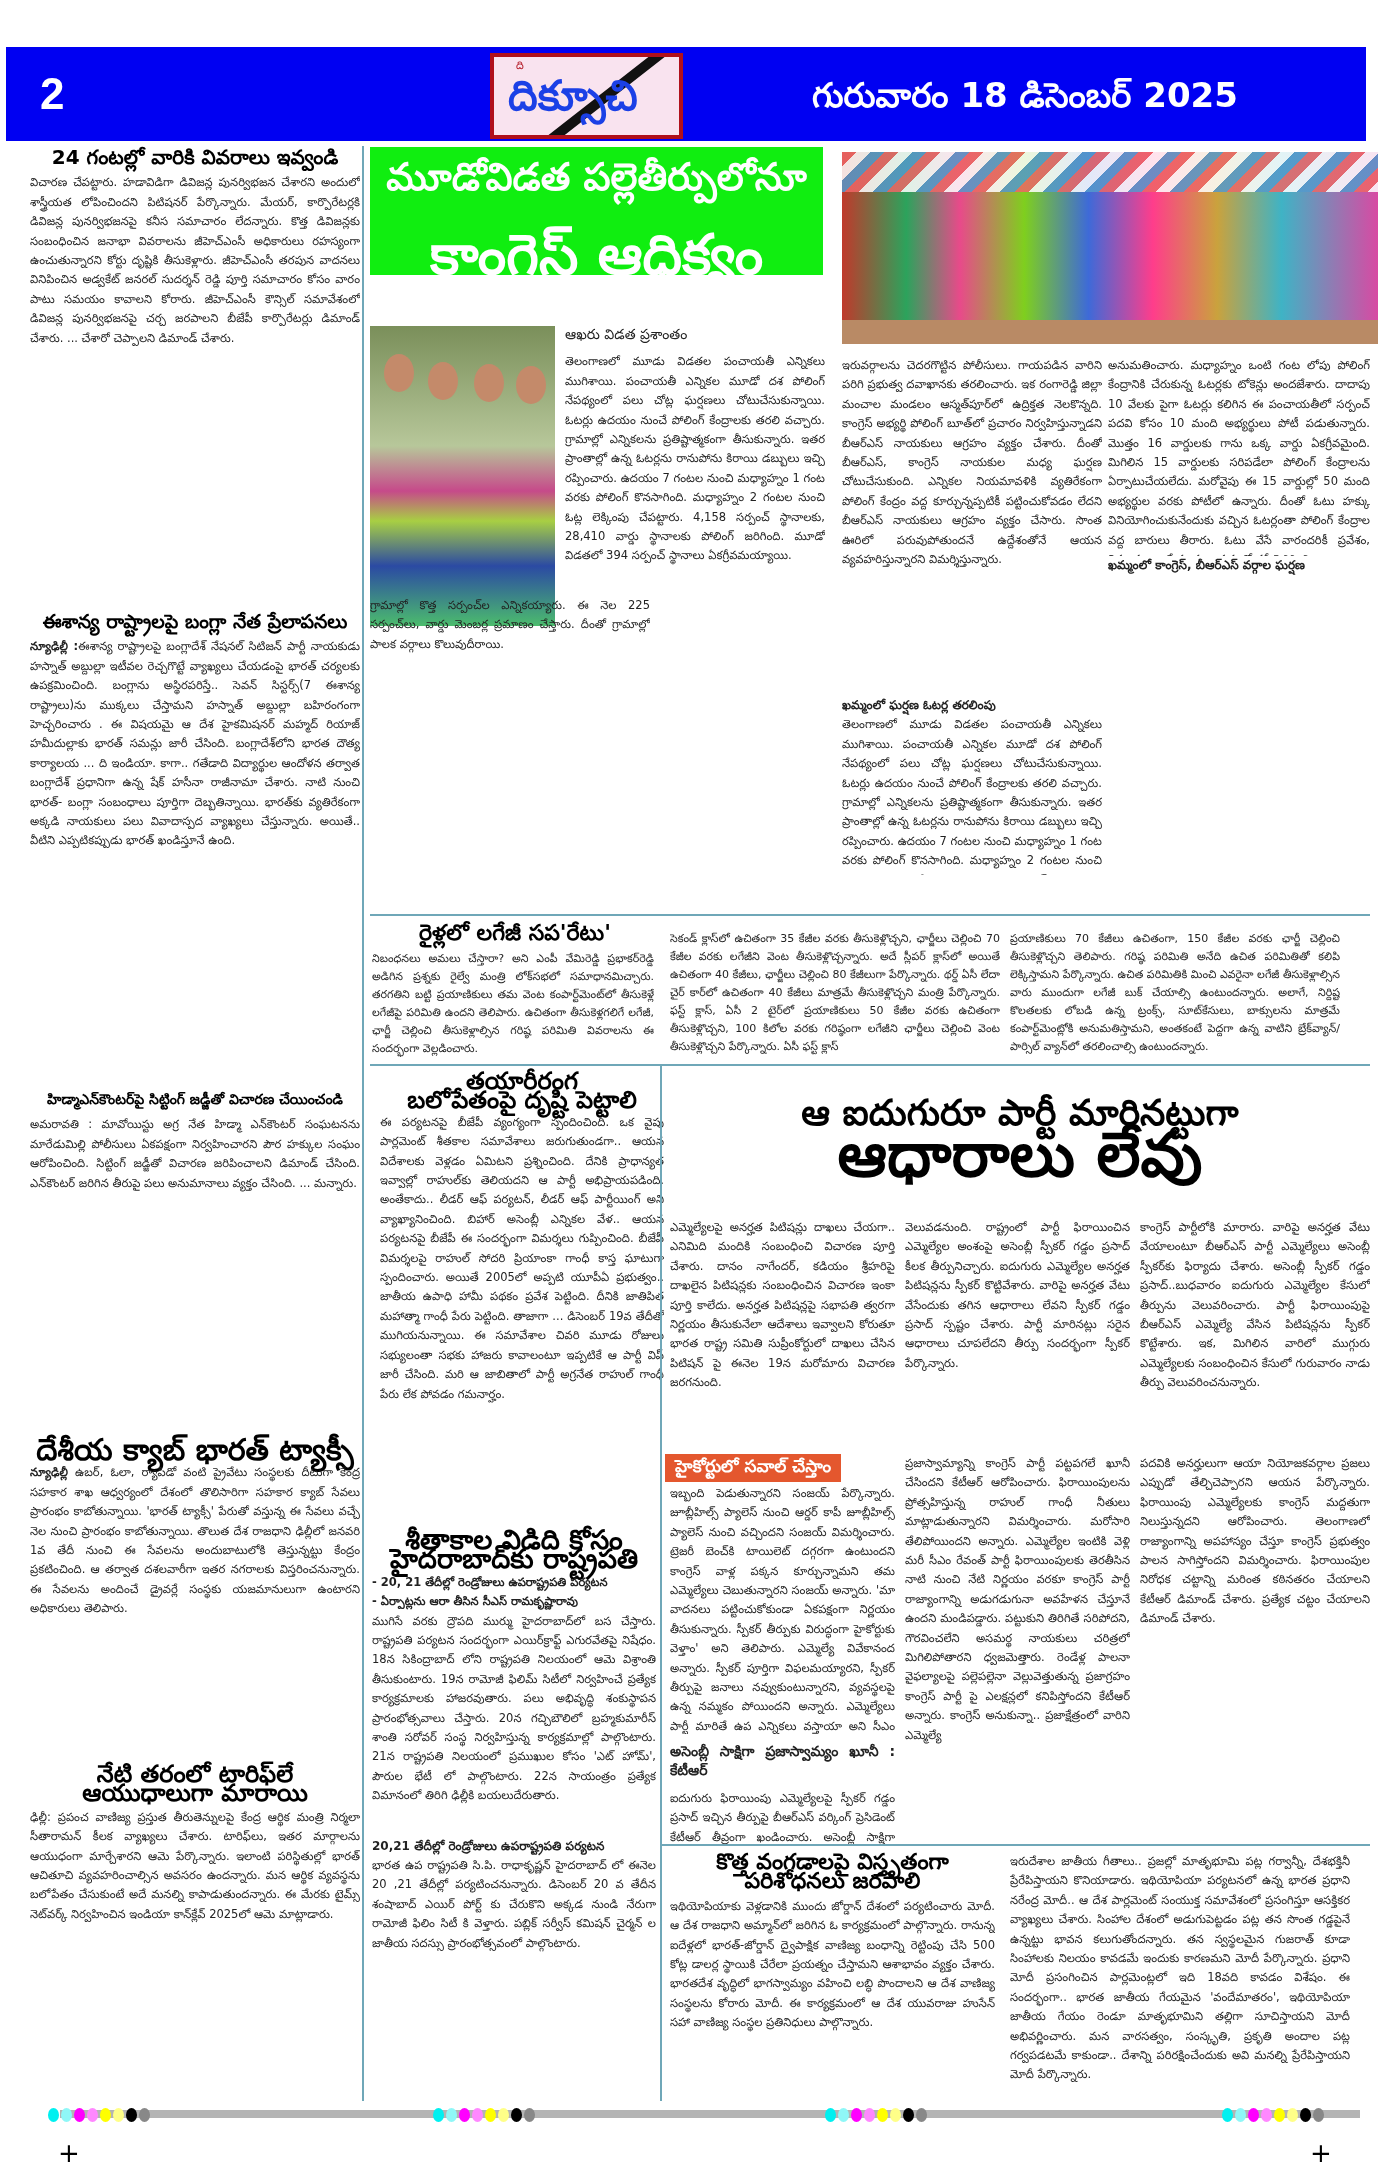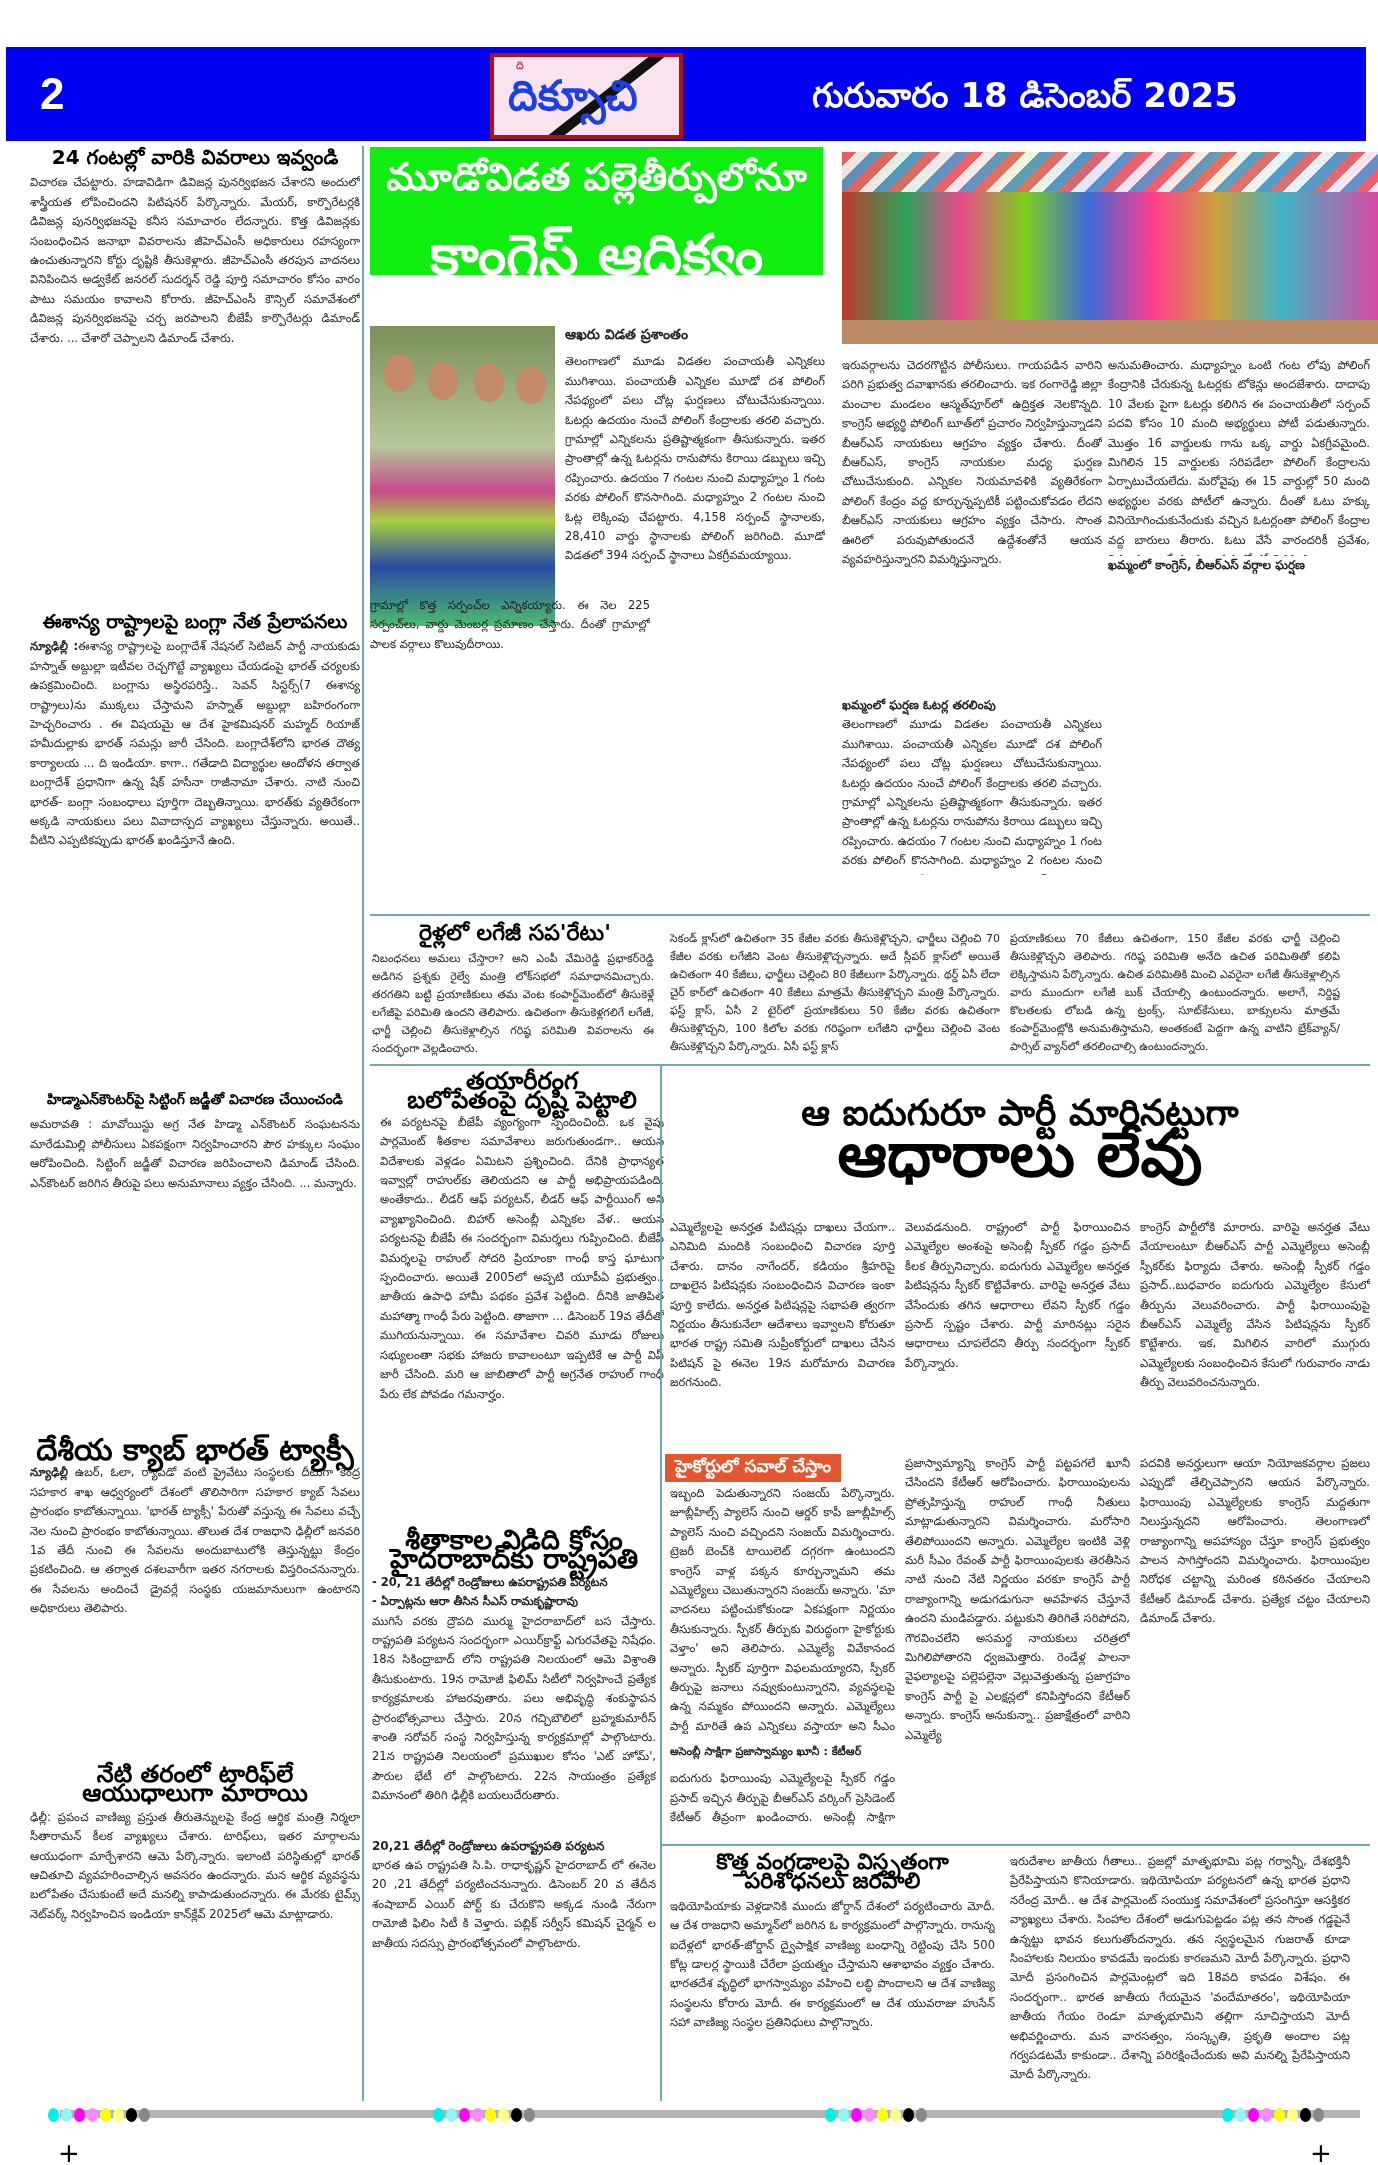--- a/index.html
+++ b/index.html
@@ -80,21 +80,21 @@
 <div class="photo girls" style="left:370px; top:326px; width:185px; height:300px;">
   <div class="face" style="left:14px;"></div>
   <div class="face" style="left:58px; top:36px;"></div>
   <div class="face" style="left:104px; top:38px;"></div>
   <div class="face" style="left:146px; top:40px;"></div>
 </div>
 <div class="col" style="left:370px; top:596px; width:280px;">
   <p style="height:250px; overflow:hidden;">గ్రామాల్లో కొత్త సర్పంచ్‌ల ఎన్నికయ్యారు. ఈ నెల 225 సర్పంచ్‌లు, వార్డు మెంబర్ల ప్రమాణం చేస్తారు. దీంతో గ్రామాల్లో పాలక వర్గాలు కొలువుదీరాయి.</p>
 </div>
 <div class="col" style="left:565px; top:325px; width:260px;">
-  <h3 style="font-size:14px; font-weight:bold; margin-bottom:8px;">ఆఖరు విడత ప్రశాంతం</h3>
+  <h3 style="font-size:14px; font-weight:normal; margin-bottom:8px;">ఆఖరు విడత ప్రశాంతం</h3>
   <p style="height:555px; overflow:hidden;">తెలంగాణలో మూడు విడతల పంచాయతీ ఎన్నికలు ముగిశాయి. పంచాయతీ ఎన్నికల మూడో దశ పోలింగ్ నేపథ్యంలో పలు చోట్ల ఘర్షణలు చోటుచేసుకున్నాయి. ఓటర్లు ఉదయం నుంచే పోలింగ్ కేంద్రాలకు తరలి వచ్చారు. గ్రామాల్లో ఎన్నికలను ప్రతిష్టాత్మకంగా తీసుకున్నారు. ఇతర ప్రాంతాల్లో ఉన్న ఓటర్లను రానుపోను కిరాయి డబ్బులు ఇచ్చి రప్పించారు. ఉదయం 7 గంటల నుంచి మధ్యాహ్నం 1 గంట వరకు పోలింగ్ కొనసాగింది. మధ్యాహ్నం 2 గంటల నుంచి ఓట్ల లెక్కింపు చేపట్టారు. 4,158 సర్పంచ్ స్థానాలకు, 28,410 వార్డు స్థానాలకు పోలింగ్ జరిగింది. మూడో విడతలో 394 సర్పంచ్ స్థానాలు ఏకగ్రీవమయ్యాయి.</p>
 </div>
 <div class="col" style="left:842px; top:356px; width:260px;">
   <p style="height:340px; overflow:hidden;">ఇరువర్గాలను చెదరగొట్టిన పోలీసులు. గాయపడిన వారిని పరిగి ప్రభుత్వ దవాఖానకు తరలించారు. ఇక రంగారెడ్డి జిల్లా మంచాల మండలం ఆస్మత్‌పూర్‌లో ఉద్రిక్తత నెలకొన్నది. కాంగ్రెస్ అభ్యర్థి పోలింగ్ బూత్‌లో ప్రచారం నిర్వహిస్తున్నాడని బీఆర్ఎస్ నాయకులు ఆగ్రహం వ్యక్తం చేశారు. దీంతో బీఆర్ఎస్, కాంగ్రెస్ నాయకుల మధ్య ఘర్షణ చోటుచేసుకుంది. ఎన్నికల నియమావళికి వ్యతిరేకంగా పోలింగ్ కేంద్రం వద్ద కూర్చున్నప్పటికీ పట్టించుకోవడం లేదని బీఆర్ఎస్ నాయకులు ఆగ్రహం వ్యక్తం చేసారు. సొంత ఊరిలో పరువుపోతుందనే ఉద్దేశంతోనే ఆయన వ్యవహరిస్తున్నారని విమర్శిస్తున్నారు.</p>
   <h3 style="font-size:12px; font-weight:bold;">ఖమ్మంలో ఘర్షణ ఓటర్ల తరలింపు</h3>
   <p style="height:160px; overflow:hidden;">తెలంగాణలో మూడు విడతల పంచాయతీ ఎన్నికలు ముగిశాయి. పంచాయతీ ఎన్నికల మూడో దశ పోలింగ్ నేపథ్యంలో పలు చోట్ల ఘర్షణలు చోటుచేసుకున్నాయి. ఓటర్లు ఉదయం నుంచే పోలింగ్ కేంద్రాలకు తరలి వచ్చారు. గ్రామాల్లో ఎన్నికలను ప్రతిష్టాత్మకంగా తీసుకున్నారు. ఇతర ప్రాంతాల్లో ఉన్న ఓటర్లను రానుపోను కిరాయి డబ్బులు ఇచ్చి రప్పించారు. ఉదయం 7 గంటల నుంచి మధ్యాహ్నం 1 గంట వరకు పోలింగ్ కొనసాగింది. మధ్యాహ్నం 2 గంటల నుంచి ఓట్ల లెక్కింపు చేపట్టారు. 4,158 సర్పంచ్ స్థానాలకు, 28,410 వార్డు స్థానాలకు పోలింగ్ జరిగింది. మూడో విడతలో 394 సర్పంచ్ స్థానాలు ఏకగ్రీవమయ్యాయి.</p>
 </div>
 <div class="col" style="left:1108px; top:356px; width:262px;">
   <p style="height:200px; overflow:hidden;">అనుమతించారు. మధ్యాహ్నం ఒంటి గంట లోపు పోలింగ్ కేంద్రానికి చేరుకున్న ఓటర్లకు టోకెన్లు అందజేశారు. దాదాపు 10 వేలకు పైగా ఓటర్లు కలిగిన ఈ పంచాయతీలో సర్పంచ్ పదవి కోసం 10 మంది అభ్యర్థులు పోటీ పడుతున్నారు. మొత్తం 16 వార్డులకు గాను ఒక్క వార్డు ఏకగ్రీవమైంది. మిగిలిన 15 వార్డులకు సరిపడేలా పోలింగ్ కేంద్రాలను ఏర్పాటుచేయలేదు. మరోవైపు ఈ 15 వార్డుల్లో 50 మంది అభ్యర్థుల వరకు పోటీలో ఉన్నారు. దీంతో ఓటు హక్కు వినియోగించుకునేందుకు వచ్చిన ఓటర్లంతా పోలింగ్ కేంద్రాల వద్ద బారులు తీరారు. ఓటు వేసే వారందరికీ ప్రవేశం, నిష్క్రమణ ఒకే మార్గం కావడంతో రద్దీ పెరిగింది.</p>
   <h3 style="font-size:12px; font-weight:bold;">ఖమ్మంలో కాంగ్రెస్, బీఆర్ఎస్ వర్గాల ఘర్షణ</h3>
@@ -138,21 +138,21 @@
 <div class="col" style="left:905px; top:1218px; width:225px;">
     <p style="height:230px; overflow:hidden;">వెలువడనుంది. రాష్ట్రంలో పార్టీ ఫిరాయించిన ఎమ్మెల్యేల అంశంపై అసెంబ్లీ స్పీకర్ గడ్డం ప్రసాద్ కీలక తీర్పునిచ్చారు. ఐదుగురు ఎమ్మెల్యేల అనర్హత పిటిషన్లను స్పీకర్ కొట్టివేశారు. వారిపై అనర్హత వేటు వేసేందుకు తగిన ఆధారాలు లేవని స్పీకర్ గడ్డం ప్రసాద్ స్పష్టం చేశారు. పార్టీ మారినట్లు సరైన ఆధారాలు చూపలేదని తీర్పు సందర్భంగా స్పీకర్ పేర్కొన్నారు.</p>
   </div>
 <div class="col" style="left:1140px; top:1218px; width:230px;">
     <p style="height:230px; overflow:hidden;">కాంగ్రెస్ పార్టీలోకి మారారు. వారిపై అనర్హత వేటు వేయాలంటూ బీఆర్ఎస్ పార్టీ ఎమ్మెల్యేలు అసెంబ్లీ స్పీకర్‌కు ఫిర్యాదు చేశారు. అసెంబ్లీ స్పీకర్ గడ్డం ప్రసాద్..బుధవారం ఐదుగురు ఎమ్మెల్యేల కేసులో తీర్పును వెలువరించారు. పార్టీ ఫిరాయింపుపై బీఆర్ఎస్ ఎమ్మెల్యే వేసిన పిటిషన్లను స్పీకర్ కొట్టేశారు. ఇక, మిగిలిన వారిలో ముగ్గురు ఎమ్మెల్యేలకు సంబంధించిన కేసులో గురువారం నాడు తీర్పు వెలువరించనున్నారు.</p>
   </div>
 
 <div style="position:absolute; left:665px; top:1454px;"><span class="tag-orange">హైకోర్టులో సవాల్ చేస్తాం</span></div>
 <div class="col" style="left:670px; top:1484px; width:225px;">
   <p style="height:250px; overflow:hidden;">ఇబ్బంది పెడుతున్నారని సంజయ్ పేర్కొన్నారు. జూబ్లీహిల్స్ ప్యాలెస్ నుంచి ఆర్డర్ కాపీ జూబ్లీహిల్స్ ప్యాలెస్ నుంచి వచ్చిందని సంజయ్ విమర్శించారు. ట్రెజరీ బెంచ్‌కి టాయిలెట్ దగ్గరగా ఉంటుందని కాంగ్రెస్ వాళ్ల పక్కన కూర్చున్నామని తమ ఎమ్మెల్యేలు చెబుతున్నారని సంజయ్ అన్నారు. 'మా వాదనలు పట్టించుకోకుండా ఏకపక్షంగా నిర్ణయం తీసుకున్నారు. స్పీకర్ తీర్పుకు విరుద్ధంగా హైకోర్టుకు వెళ్తాం' అని తెలిపారు. ఎమ్మెల్యే వివేకానంద అన్నారు. స్పీకర్ పూర్తిగా విఫలమయ్యారని, స్పీకర్ తీర్పుపై జనాలు నవ్వుకుంటున్నారని, వ్యవస్థలపై ఉన్న నమ్మకం పోయిందని అన్నారు. ఎమ్మెల్యేలు పార్టీ మారితే ఉప ఎన్నికలు వస్తాయా అని సీఎం అన్నారని, తాజాగా స్పీకర్ జడ్జిమెంట్ కూడా సీఎం మాటలలాగానే ఉందని విమర్శించారు.</p>
-  <h3 style="font-size:11px; font-weight:bold; margin:8px 0;">అసెంబ్లీ సాక్షిగా ప్రజాస్వామ్యం ఖూనీ : కేటీఆర్</h3>
+  <h3 style="font-size:14px; font-weight:bold; margin:8px 0;">అసెంబ్లీ సాక్షిగా ప్రజాస్వామ్యం ఖూనీ : కేటీఆర్</h3>
   <p style="height:60px; overflow:hidden;">ఐదుగురు ఫిరాయింపు ఎమ్మెల్యేలపై స్పీకర్ గడ్డం ప్రసాద్ ఇచ్చిన తీర్పుపై బీఆర్ఎస్ వర్కింగ్ ప్రెసిడెంట్ కేటీఆర్ తీవ్రంగా ఖండించారు. అసెంబ్లీ సాక్షిగా ఇవాళ</p>
 </div>
 <div class="col" style="left:905px; top:1454px; width:225px;">
     <p style="height:380px; overflow:hidden;">ప్రజాస్వామ్యాన్ని కాంగ్రెస్ పార్టీ పట్టపగలే ఖూనీ చేసిందని కేటీఆర్ ఆరోపించారు. ఫిరాయింపులను ప్రోత్సహిస్తున్న రాహుల్ గాంధీ నీతులు మాట్లాడుతున్నారని విమర్శించారు. మరోసారి తేలిపోయిందని అన్నారు. ఎమ్మెల్యేల ఇంటికి వెళ్లి మరీ సీఎం రేవంత్ పార్టీ ఫిరాయింపులకు తెరతీసిన నాటి నుంచి నేటి నిర్ణయం వరకూ కాంగ్రెస్ పార్టీ రాజ్యాంగాన్ని అడుగడుగునా అవహేళన చేస్తూనే ఉందని మండిపడ్డారు. పట్టుకుని తిరిగితే సరిపోదని, గౌరవించలేని అసమర్థ నాయకులు చరిత్రలో మిగిలిపోతారని ధ్వజమెత్తారు. రెండేళ్ల పాలనా వైఫల్యాలపై పల్లెపల్లెనా వెల్లువెత్తుతున్న ప్రజాగ్రహం కాంగ్రెస్ పార్టీ పై ఎలక్షన్లలో కనిపిస్తోందని కేటీఆర్ అన్నారు. కాంగ్రెస్ అనుకున్నా.. ప్రజాక్షేత్రంలో వారిని ఎమ్మెల్యే</p>
   </div>
 <div class="col" style="left:1140px; top:1454px; width:230px;">
     <p style="height:380px; overflow:hidden;">పదవికి అనర్హులుగా ఆయా నియోజకవర్గాల ప్రజలు ఎప్పుడో తేల్చిచెప్పారని ఆయన పేర్కొన్నారు. ఫిరాయింపు ఎమ్మెల్యేలకు కాంగ్రెస్ మద్దతుగా నిలుస్తున్నదని ఆరోపించారు. తెలంగాణలో రాజ్యాంగాన్ని అపహాస్యం చేస్తూ కాంగ్రెస్ ప్రభుత్వం పాలన సాగిస్తోందని విమర్శించారు. ఫిరాయింపుల నిరోధక చట్టాన్ని మరింత కఠినతరం చేయాలని కేటీఆర్ డిమాండ్ చేశారు. ప్రత్యేక చట్టం చేయాలని డిమాండ్ చేశారు.</p>
   </div>
 <div class="rule-h" style="left:662px; top:1844px; width:708px;"></div>
 

